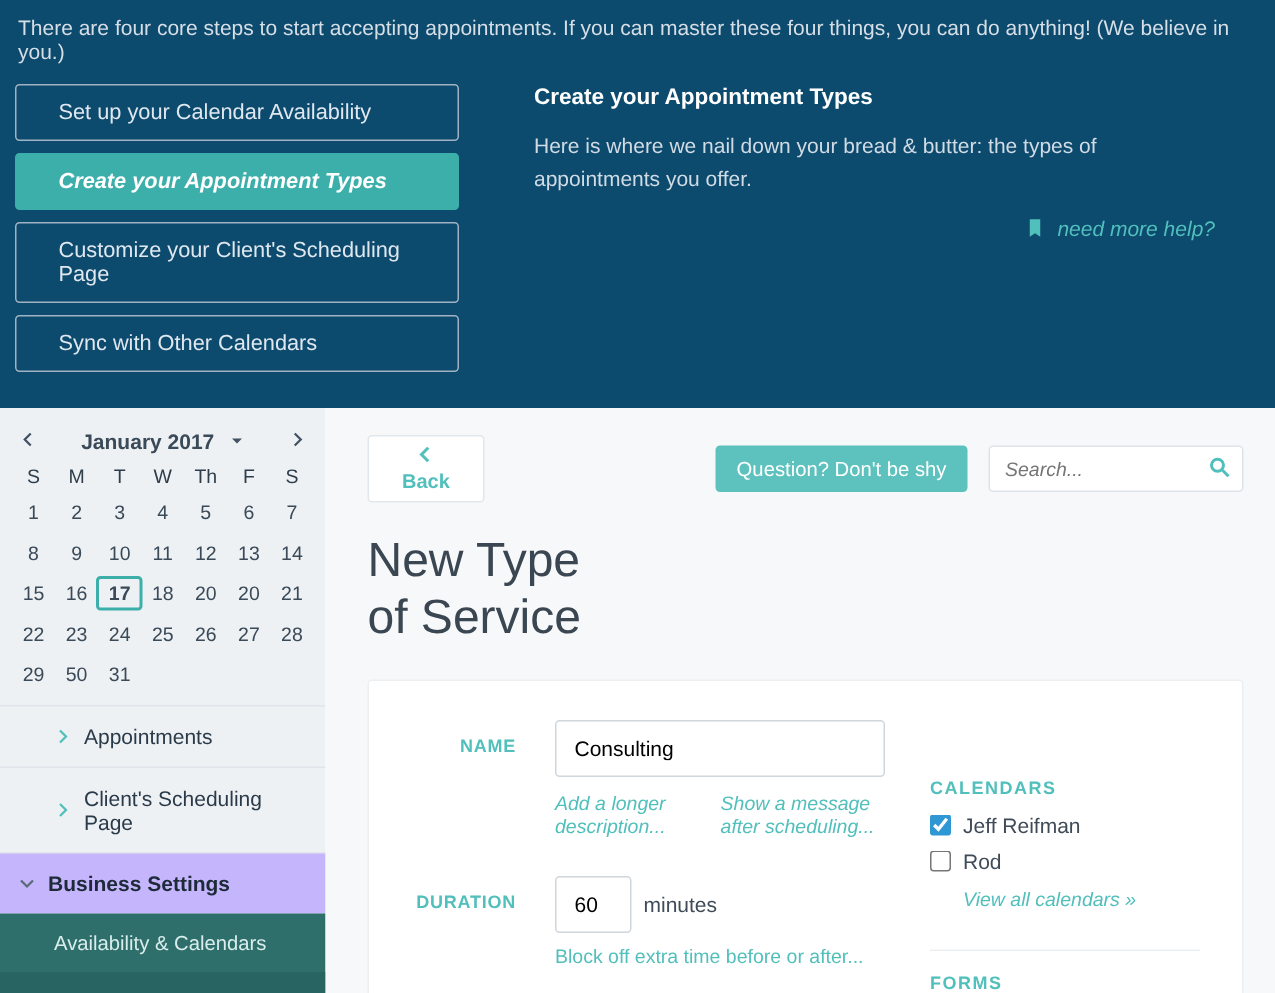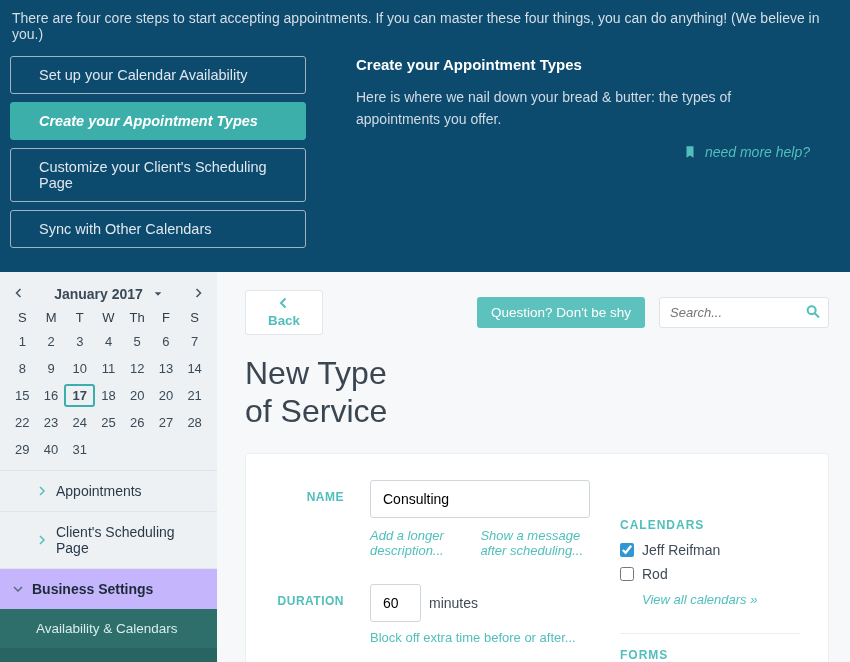--- a/index.html
+++ b/index.html
@@ -152,21 +152,21 @@
           <div class="day">20</div>
           <div class="day">21</div>
           <div class="day">22</div>
           <div class="day">23</div>
           <div class="day">24</div>
           <div class="day">25</div>
           <div class="day">26</div>
           <div class="day">27</div>
           <div class="day">28</div>
           <div class="day">29</div>
-          <div class="day">40</div>
+          <div class="day">50</div>
           <div class="day">31</div>
         </div>
     </div>
     <div class="side-nav">
       <div class="side-item primary">
         <svg viewBox="0 0 24 24">
             <path d="M8 4l8 8-8 8" fill="none" stroke="#51bfbb" stroke-width="3"></path>
           </svg>
         <span>Appointments</span>
       </div>

